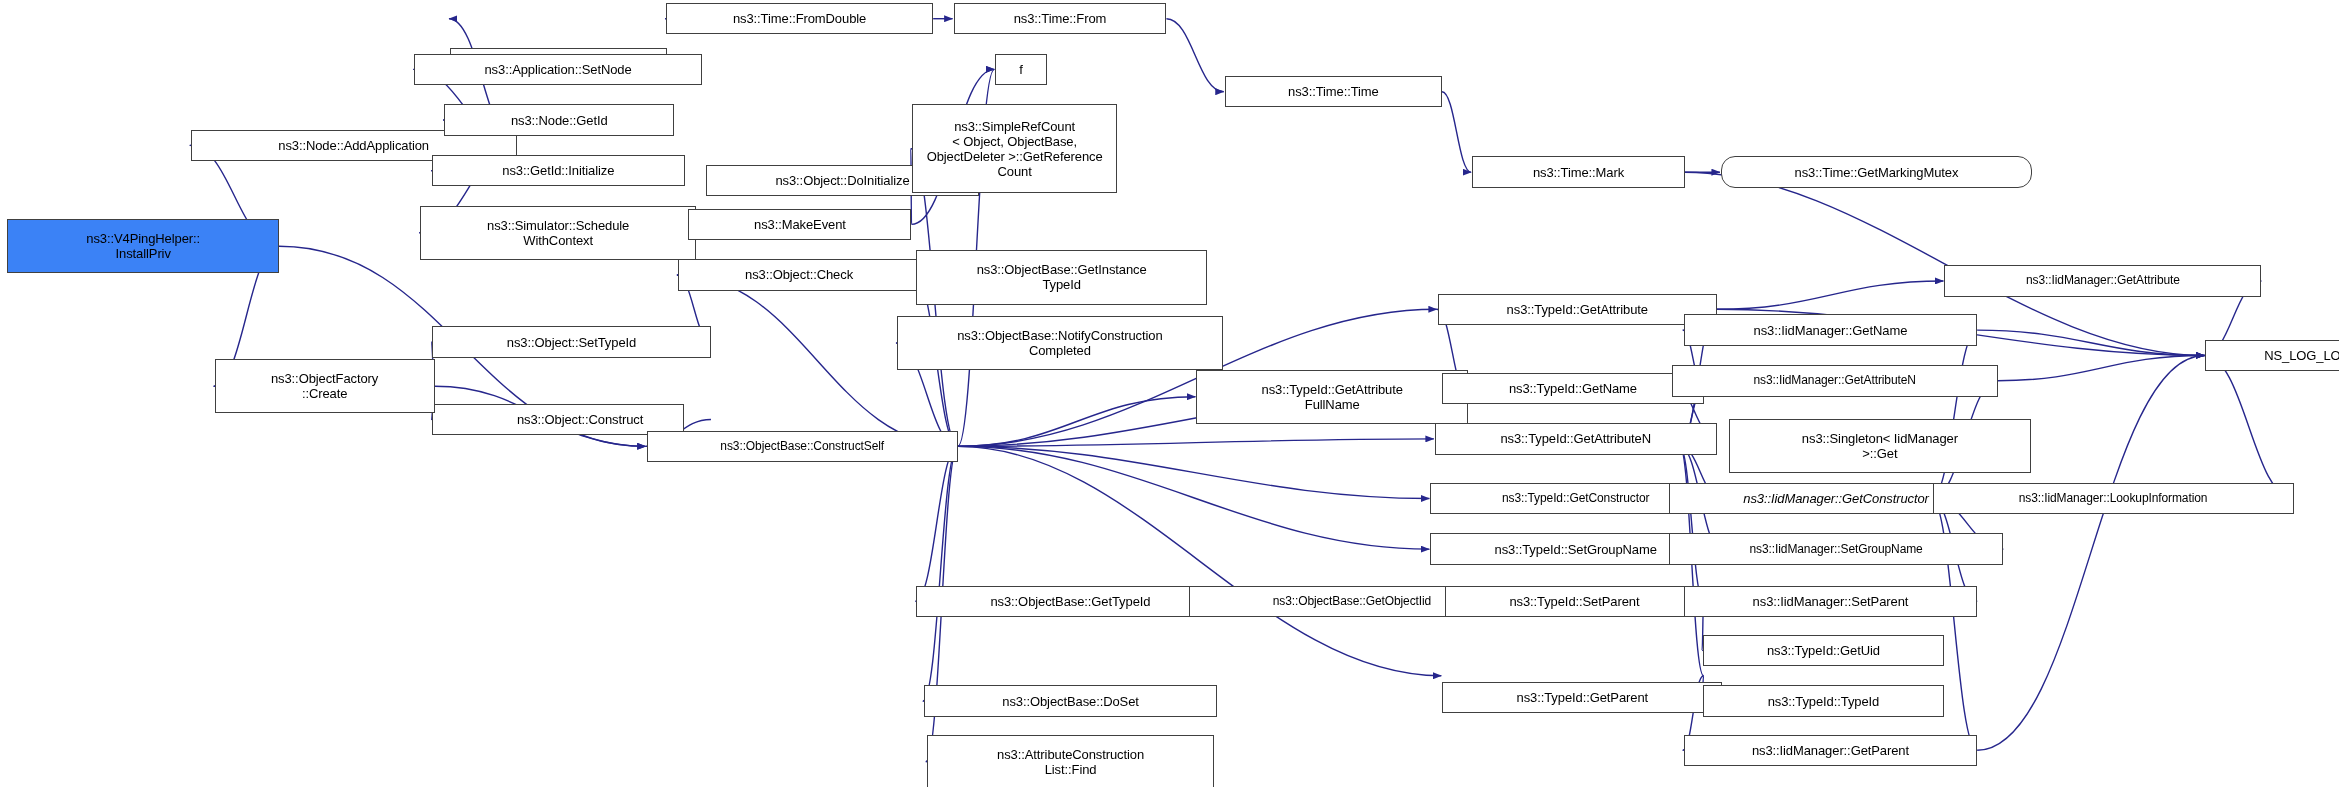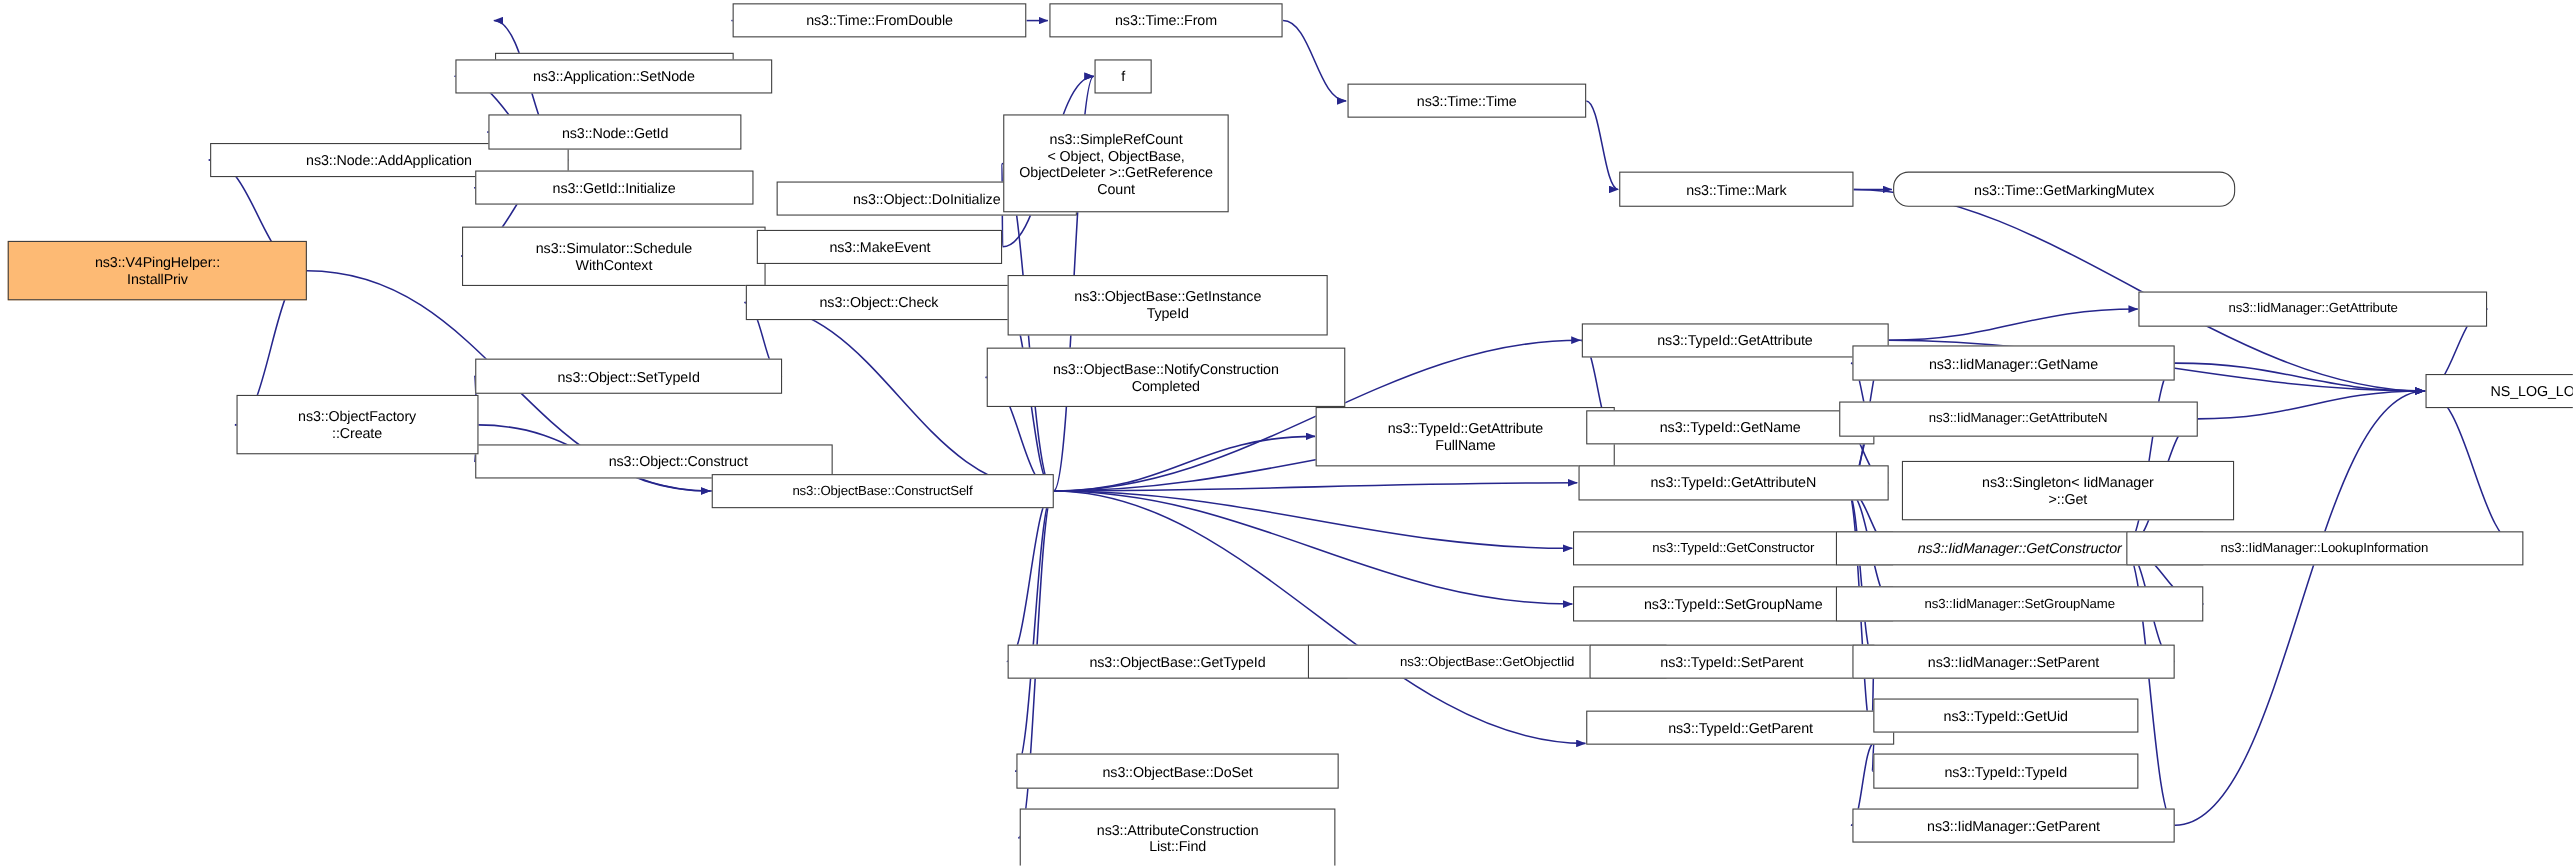--- a/index.html
+++ b/index.html
@@ -23,21 +23,21 @@
     justify-content:center;
     text-align:center;
     font-size:13px;
     line-height:15px;
     letter-spacing:-0.1px;
     white-space:pre-line;
     padding:0 4px;
     z-index:5;
   }
   .node.root{
-    background:#fdba74;
+    background:#3b82f6;
     border-color:#404040;
   }
 </style>
 </head>
 <body>
 
 <div id="canvas">
   <svg id="edges" xmlns="http://www.w3.org/2000/svg">
     <defs>
       <marker id="arrow" markerWidth="9" markerHeight="7" refX="8.5" refY="3.5" orient="auto" markerUnits="userSpaceOnUse">
@@ -138,38 +138,38 @@
 Count</div>
       <div class="node" style="left: 1224.78px; top: 75.99px; width: 217.212px; height: 31.4688px;">ns3::Time::Time</div>
       <div class="node" style="left: 1472.12px; top: 156.45px; width: 212.809px; height: 31.4688px;">ns3::Time::Mark</div>
       <div class="node" style="left: 1720.95px; top: 156.45px; width: 311.142px; height: 31.4688px; border-radius: 14px;">ns3::Time::GetMarkingMutex</div>
       <div class="node" style="left: 677.95px; top: 259.26px; width: 242.162px; height: 31.4688px;">ns3::Object::Check</div>
       <div class="node" style="left: 916.35px; top: 250.32px; width: 290.595px; height: 54.3552px;">ns3::ObjectBase::GetInstance
 TypeId</div>
       <div class="node" style="left: 896.98px; top: 315.88px; width: 325.818px; height: 54.3552px;">ns3::ObjectBase::NotifyConstruction
 Completed</div>
       <div class="node" style="left: 432.1px; top: 326.31px; width: 278.853px; height: 31.4688px;">ns3::Object::SetTypeId</div>
-      <div class="node" style="left: 432.1px; top: 403.79px; width: 325px; height: 31.4688px; padding-left: 48px;">ns3::Object::Construct</div>
+      <div class="node" style="left: 432.1px; top: 403.79px; width: 252px; height: 31.4688px; padding-left: 48px;">ns3::Object::Construct</div>
       <div class="node" style="left: 214.56px; top: 359.09px; width: 220.148px; height: 54.3552px;">ns3::ObjectFactory
 ::Create</div>
       <div class="node" style="left: 646.66px; top: 430.61px; width: 311.142px; height: 31.4688px; font-size: 12px;">ns3::ObjectBase::ConstructSelf</div>
       <div class="node" style="left: 1196.47px; top: 369.52px; width: 271.515px; height: 54.3552px;">ns3::TypeId::GetAttribute
 FullName</div>
       <div class="node" style="left: 916.35px; top: 585.57px; width: 308.206px; height: 31.4688px;">ns3::ObjectBase::GetTypeId</div>
       <div class="node" style="left: 923.8px; top: 685.4px; width: 293.53px; height: 31.4688px;">ns3::ObjectBase::DoSet</div>
       <div class="node" style="left: 926.78px; top: 734.57px; width: 287.659px; height: 54.3552px;">ns3::AttributeConstruction
 List::Find</div>
       <div class="node" style="left: 1189.02px; top: 585.57px; width: 325.818px; height: 31.4688px; font-size: 12px;">ns3::ObjectBase::GetObjectIid</div>
       <div class="node" style="left: 1437.85px; top: 293.53px; width: 278.853px; height: 31.4688px;">ns3::TypeId::GetAttribute</div>
       <div class="node" style="left: 1442.32px; top: 372.5px; width: 261.242px; height: 31.4688px;">ns3::TypeId::GetName</div>
       <div class="node" style="left: 1434.87px; top: 423.16px; width: 281.789px; height: 31.4688px;">ns3::TypeId::GetAttributeN</div>
       <div class="node" style="left: 1430.4px; top: 482.76px; width: 290.595px; height: 31.4688px; font-size: 12px;">ns3::TypeId::GetConstructor</div>
       <div class="node" style="left: 1430.4px; top: 533.42px; width: 290.595px; height: 31.4688px;">ns3::TypeId::SetGroupName</div>
       <div class="node" style="left: 1445.3px; top: 585.57px; width: 258.306px; height: 31.4688px;">ns3::TypeId::SetParent</div>
-      <div class="node" style="left: 1442.32px; top: 646px; width: 280px; height: 31.4688px;">ns3::TypeId::GetParent</div>
+      <div class="node" style="left: 1442.32px; top: 682px; width: 280px; height: 31.4688px;">ns3::TypeId::GetParent</div>
       <div class="node" style="left: 1683.7px; top: 314.39px; width: 293.53px; height: 31.4688px;">ns3::IidManager::GetName</div>
       <div class="node" style="left: 1671.78px; top: 365.05px; width: 325.818px; height: 31.4688px; font-size: 12px;">ns3::IidManager::GetAttributeN</div>
       <div class="node" style="left: 1680.72px; top: 418.69px; width: 302.336px; height: 54.3552px; margin-left: 48px;">ns3::Singleton&lt; IidManager
 &gt;::Get</div>
       <div class="node" style="left: 1668.8px; top: 482.76px; width: 334.624px; height: 31.4688px; font-size: 13px; font-style: italic;">ns3::IidManager::GetConstructor</div>
       <div class="node" style="left: 1668.8px; top: 533.42px; width: 334.624px; height: 31.4688px; font-size: 12px;">ns3::IidManager::SetGroupName</div>
       <div class="node" style="left: 1683.7px; top: 585.57px; width: 293.53px; height: 31.4688px;">ns3::IidManager::SetParent</div>
       <div class="node" style="left: 1703.07px; top: 634.74px; width: 240.695px; height: 31.4688px;">ns3::TypeId::GetUid</div>
       <div class="node" style="left: 1703.07px; top: 685.4px; width: 240.695px; height: 31.4688px;">ns3::TypeId::TypeId</div>
       <div class="node" style="left: 1683.7px; top: 734.57px; width: 293.53px; height: 31.4688px;">ns3::IidManager::GetParent</div>

